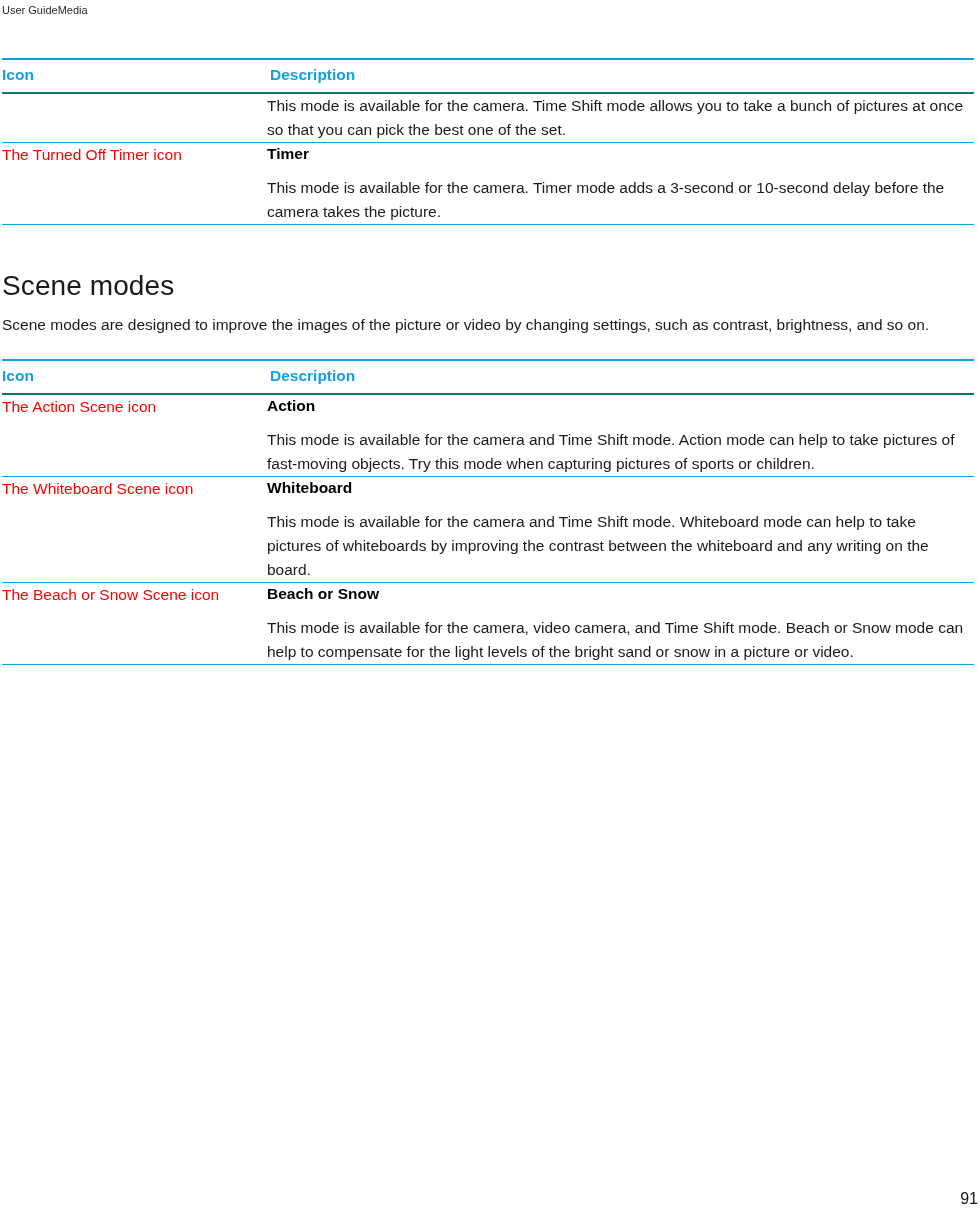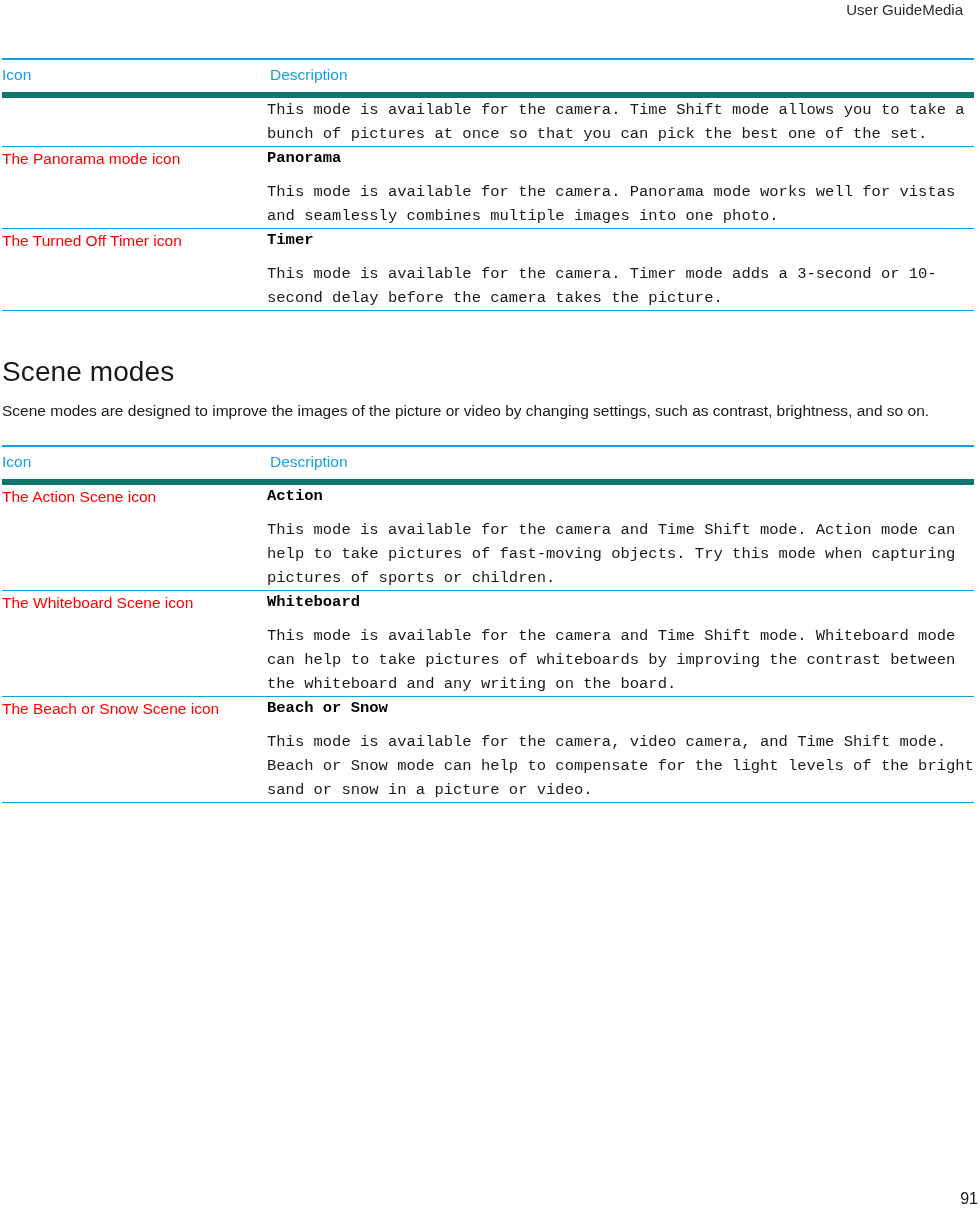--- a/index.html
+++ b/index.html
@@ -23,23 +23,23 @@
   }
 
   
   .running-header {
     position: absolute;
     top: 0;
     left: 0;
     width: 980px;
     height: 22px;
     display: flex;
-    justify-content: flex-end;
+    justify-content: flex-start;
     align-items: flex-start;
-    font-size: 15px;
+    font-size: 11px;
     color: #2b2b2b;
     line-height: 20px;
   }
   .running-header .rh-left { padding-left: 2px; }
   .running-header .rh-right { padding-right: 17px; }
 
   
   .content {
     position: absolute;
     left: 2px;
@@ -52,44 +52,43 @@
     width: 972px;
     border-collapse: collapse;
     table-layout: fixed;
   }
   .mode-table col.c-icon { width: 265px; }
   .mode-table col.c-desc { width: 707px; }
 
   .mode-table thead th {
     text-align: left;
     font-size: 15.5px;
-    font-weight: normal;
+    font-weight: bold;
     color: #149fe0;
     padding: 6px 0 8px 0;
     border-top: 2px solid #149fe0;
-    border-bottom: 6px solid #0f766e;
+    border-bottom: 2px solid #0f766e;
     vertical-align: bottom;
   }
   .mode-table thead th.h-desc { padding-left: 3px; }
 
   .mode-table tbody tr { border-bottom: 1.5px solid #149fe0; }
 
   .mode-table td {
     vertical-align: top;
     padding: 0;
   }
   .cell-icon {
     font-size: 15.5px;
     color: #ff0000;
     line-height: 23px;
     padding: 10px 8px 12px 6px;
   }
   .cell-desc {
     padding: 9px 14px 13px 3px;
-    font-family: Liberation Mono, monospace;
   }
   .mode-title {
     font-size: 15.5px;
     font-weight: bold;
     color: #000000;
     line-height: 22px;
     margin: 0 0 11px 0;
   }
   .mode-body {
     font-size: 15.5px;
@@ -157,27 +156,20 @@
           </tr>
         </thead>
         <tbody>
           <tr>
             <td class="cell-icon"></td>
             <td class="cell-desc">
               <p class="mode-body">This mode is available for the camera. Time Shift mode allows you to take a bunch of pictures at once so that you can pick the best one of the set.</p>
             </td>
           </tr>
           <tr>
-            <td class="cell-icon">The Panorama mode icon</td>
-            <td class="cell-desc">
-              <p class="mode-title">Panorama</p>
-              <p class="mode-body">This mode is available for the camera. Panorama mode works well for vistas and seamlessly combines multiple images into one photo.</p>
-            </td>
-          </tr>
-          <tr>
             <td class="cell-icon">The Turned Off Timer icon</td>
             <td class="cell-desc">
               <p class="mode-title">Timer</p>
               <p class="mode-body">This mode is available for the camera. Timer mode adds a 3-second or 10-second delay before the camera takes the picture.</p>
             </td>
           </tr>
         </tbody>
       </table>
     </div>
 

